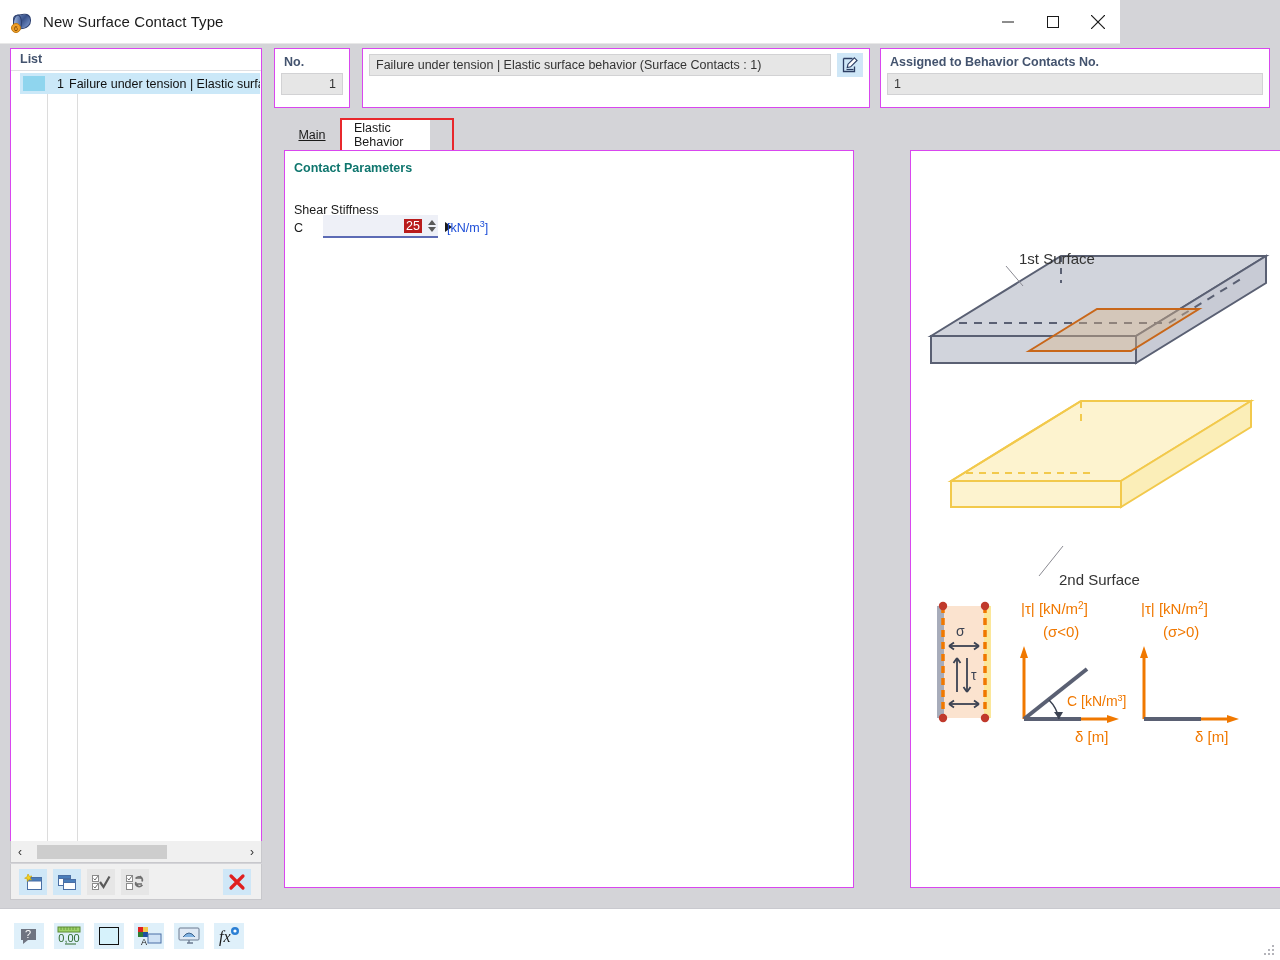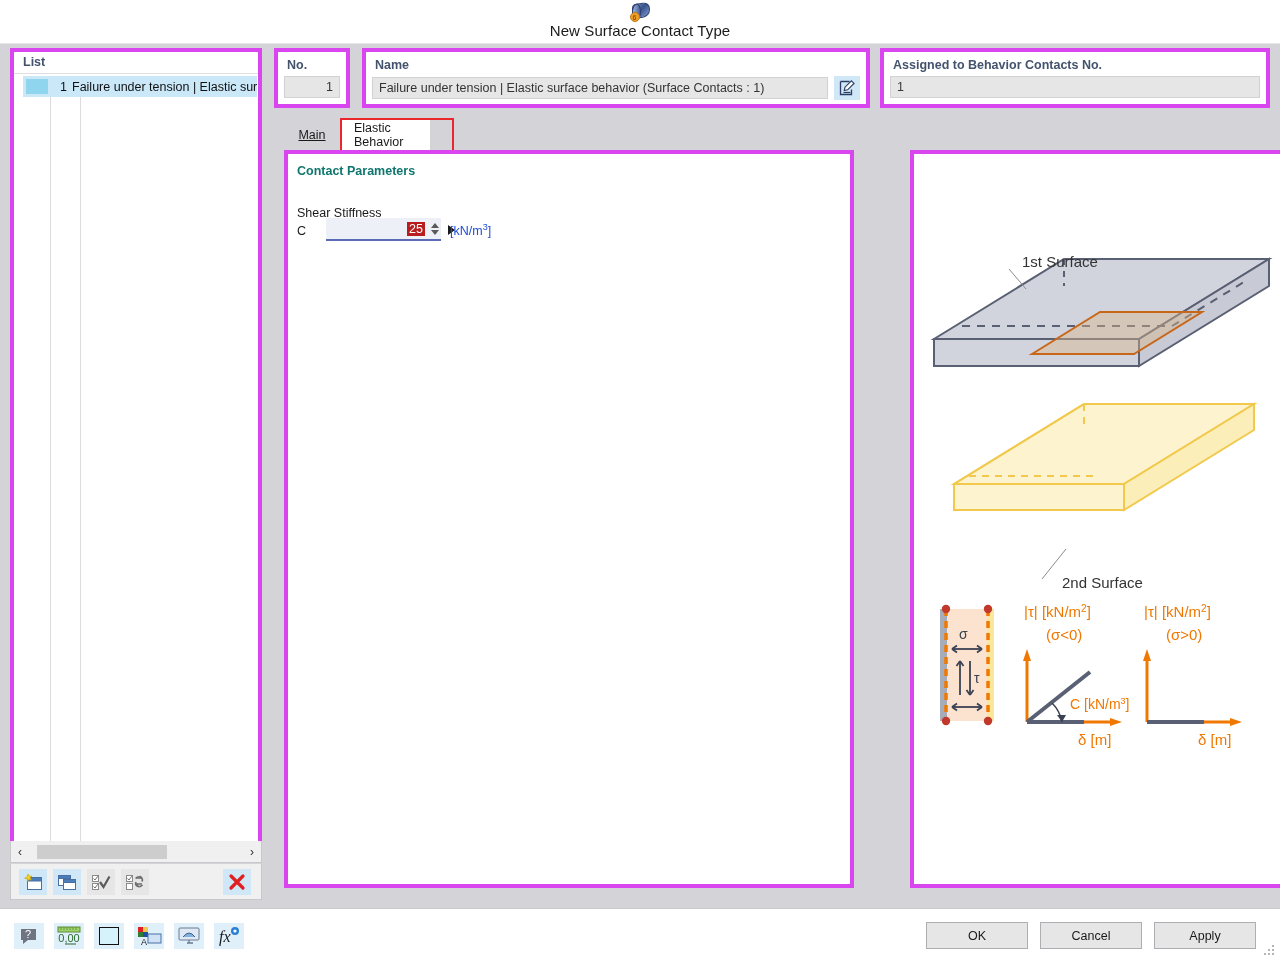--- a/index.html
+++ b/index.html
@@ -7,25 +7,24 @@
     margin: 0; padding: 0;
     width: 1280px; height: 960px;
     overflow: hidden;
     font-family: "Liberation Sans", sans-serif;
     background: #d4d4d8;
   }
   body { position: relative; }
 
   
   .titlebar {
-    position: absolute; left: 0; top: 0; width: 1280px; height: 44px;
+    position: absolute; left: 0; top: 0; width: 1120px; height: 44px;
     background: #ffffff;
     display: flex; align-items: center;
     border-bottom: 1px solid #e8e8e8;
-    flex-direction: column;
   }
   .app-icon {
     width: 22px; height: 22px; margin-left: 11px; margin-right: 10px;
     position: relative; flex: none;
   }
   .app-icon .disc {
     position: absolute; left: 2px; top: 3px; width: 18px; height: 15px;
     background: linear-gradient(135deg,#6f8fc4 0%, #39528b 48%, #7d9ad0 100%);
     border-radius: 4px 7px 7px 4px;
     border: 1px solid #2d4070;
@@ -48,21 +47,21 @@
   .wincontrols { margin-left: auto; display: flex; height: 44px; }
   .wbtn {
     width: 45px; height: 44px; display:flex; align-items:center; justify-content:center;
     cursor: default;
   }
   .wbtn svg { display:block; }
 
   
   .panel {
     position: absolute; background: #ffffff;
-    border: 4px solid #d946ef;
+    border: 1px solid #d946ef;
   }
   .panel-title {
     font-size: 12.5px; font-weight: bold; color: #43536e;
     padding: 6px 0 0 9px;
   }
 
   
   #list-panel { left: 10px; top: 48px; width: 252px; height: 812px; }
   .list-head {
     height: 22px; font-size: 12.5px; font-weight: bold; color:#43536e;
@@ -321,21 +320,20 @@
     </svg>
   </div>
 </div>
 
 <div class="panel" id="no-panel">
   <div class="panel-title">No.</div>
   <div class="field-ro">1</div>
 </div>
 
 <div class="panel" id="name-panel">
-  <div class="panel-title">Name</div>
   <div class="name-row">
     <div class="field-ro">Failure under tension | Elastic surface behavior (Surface Contacts : 1)</div>
     <div class="edit-btn">
       <svg width="18" height="18" viewBox="0 0 18 18">
         <path d="M2.5 2.5 h9 M2.5 2.5 v13 h11 v-5" fill="none" stroke="#2c3e63" stroke-width="1.3"></path>
         <path d="M13.4 1.8 l2.6 2.6 l-6.4 6.4 l-3.3 .7 l.7 -3.3 Z" fill="#fff" stroke="#2c3e63" stroke-width="1.2"></path>
         <path d="M5.5 13.5 h7" stroke="#2c3e63" stroke-width="1.2"></path>
       </svg>
     </div>
   </div>
@@ -510,25 +508,20 @@
     </div>
     <div class="btool">
       <svg width="24" height="20" viewBox="0 0 24 20">
         <text x="2" y="16" font-size="16" font-style="italic" fill="#1a1a1a" font-family="Liberation Serif, serif">fx</text>
         <circle cx="18" cy="5" r="4" fill="#2b7fd4"></circle>
         <circle cx="18" cy="5" r="1.6" fill="#ffffff"></circle>
       </svg>
     </div>
   </div>
 
-  <div class="dlg-buttons">
-    <div class="dlg-btn">OK</div>
-    <div class="dlg-btn">Cancel</div>
-    <div class="dlg-btn">Apply</div>
-  </div>
 
   <div class="grip">
     <i style="left:8px;top:0px"></i>
       <i style="left:4px;top:4px"></i>
       <i style="left:8px;top:4px"></i>
     <i style="left:0px;top:8px"></i>
       <i style="left:4px;top:8px"></i>
       <i style="left:8px;top:8px"></i>
   </div>
 </div>

